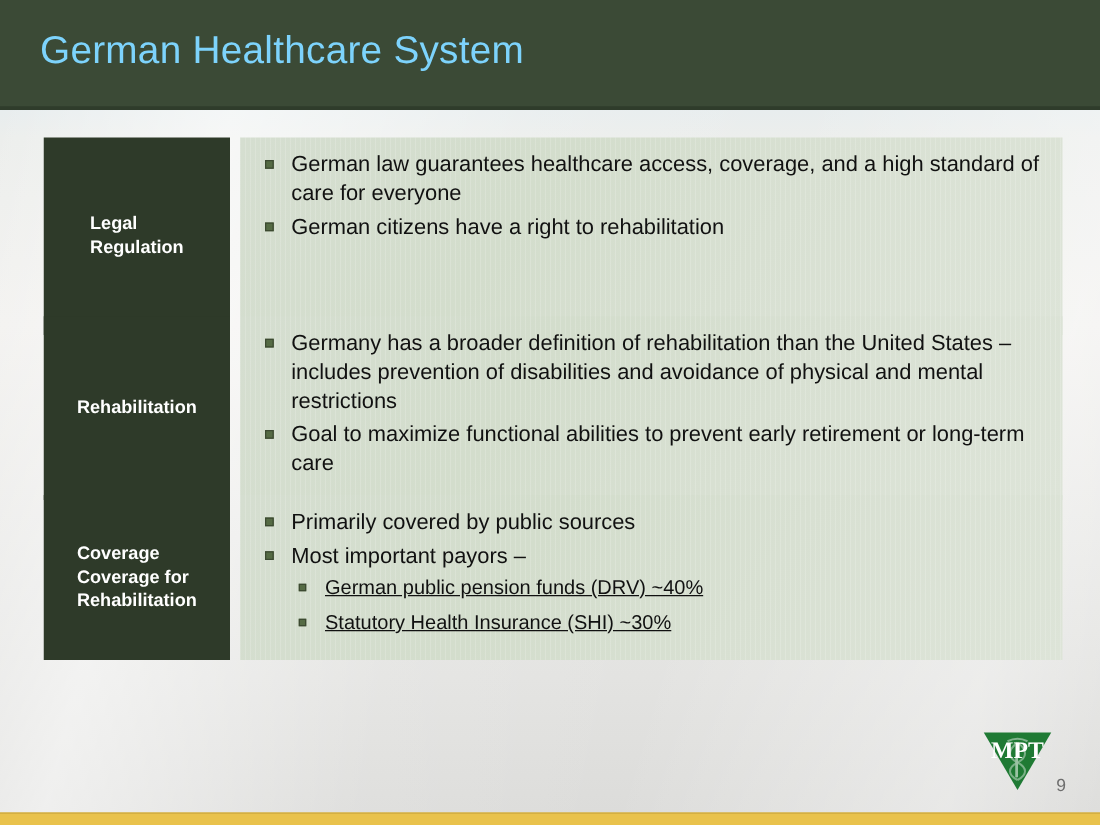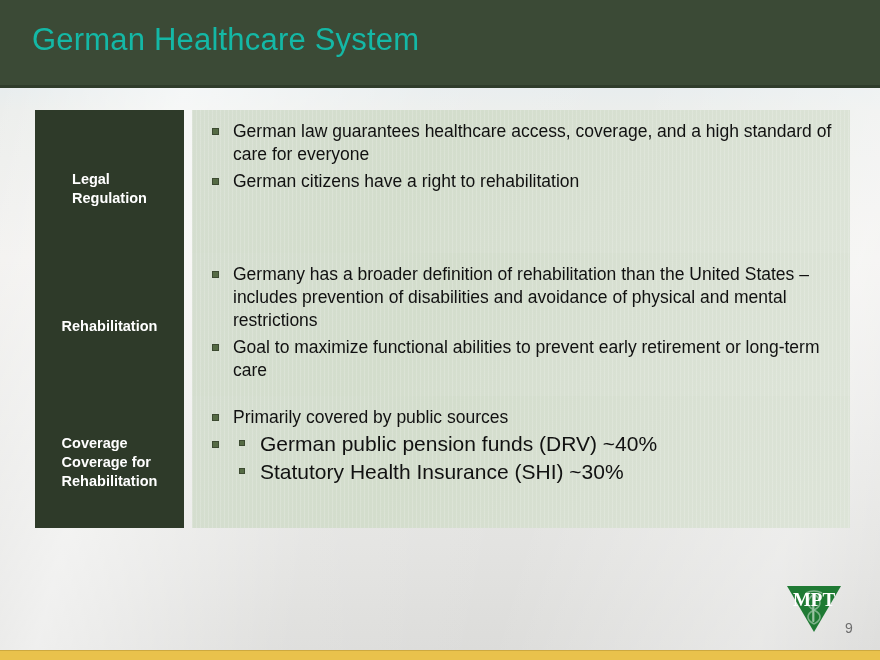--- a/index.html
+++ b/index.html
@@ -53,21 +53,21 @@
     left: 0; top: 85px;
     width: 880px; height: 3px;
     background: #2f3c2b;
   }
   #slide-title {
     position: absolute;
     left: 32px;
     top: 22px;
     font-size: 31px;
     font-weight: 400;
-    color: #14b8a6;
+    color: #7dd3fc;
     letter-spacing: 0.2px;
     white-space: nowrap;
   }
 
   
   .row {
     position: absolute;
     left: 35px;
     width: 815px;
   }
@@ -148,24 +148,25 @@
     background: #556b44;
     border: 1px solid #3c4a31;
     box-sizing: border-box;
   }
   ul.bullets ul.sub-bullets {
     list-style: none;
     margin: 4px 0 0 0;
     padding: 0;
   }
   ul.bullets ul.sub-bullets li {
-    font-size: 21px;
+    font-size: 16px;
     line-height: 22px;
     padding-left: 27px;
     margin-bottom: 6px;
+    text-decoration: underline;
   }
   ul.bullets ul.sub-bullets li > .bullet-marker {
     left: 6px;
     top: 7px;
     width: 6px;
     height: 6px;
   }
 
   
   #logo {
@@ -256,20 +257,21 @@
       </span>
     </div>
     <div class="row-body">
       <ul class="bullets">
         <li>
           <span class="bullet-marker"></span>
           <span>Primarily covered by public sources</span>
         </li>
         <li>
           <span class="bullet-marker"></span>
+          <span>Most important payors –</span>
           <ul class="sub-bullets">
             <li>
               <span class="bullet-marker"></span>
               <span>German public pension funds (DRV) ~40%</span>
             </li>
             <li>
               <span class="bullet-marker"></span>
               <span>Statutory Health Insurance (SHI) ~30%</span>
             </li>
           </ul>

